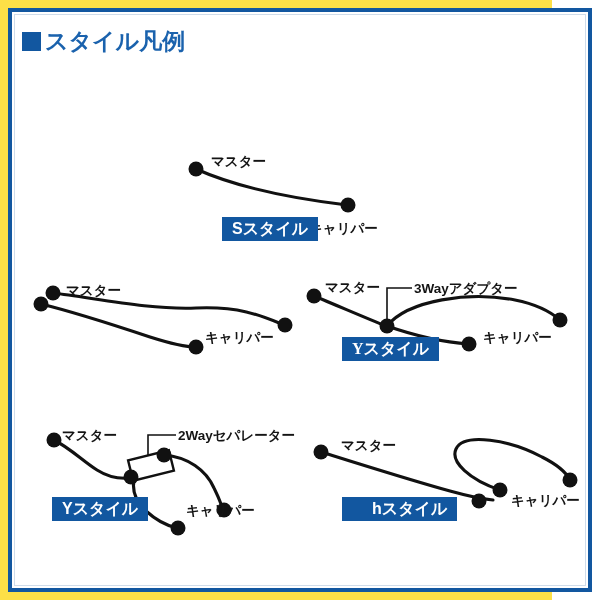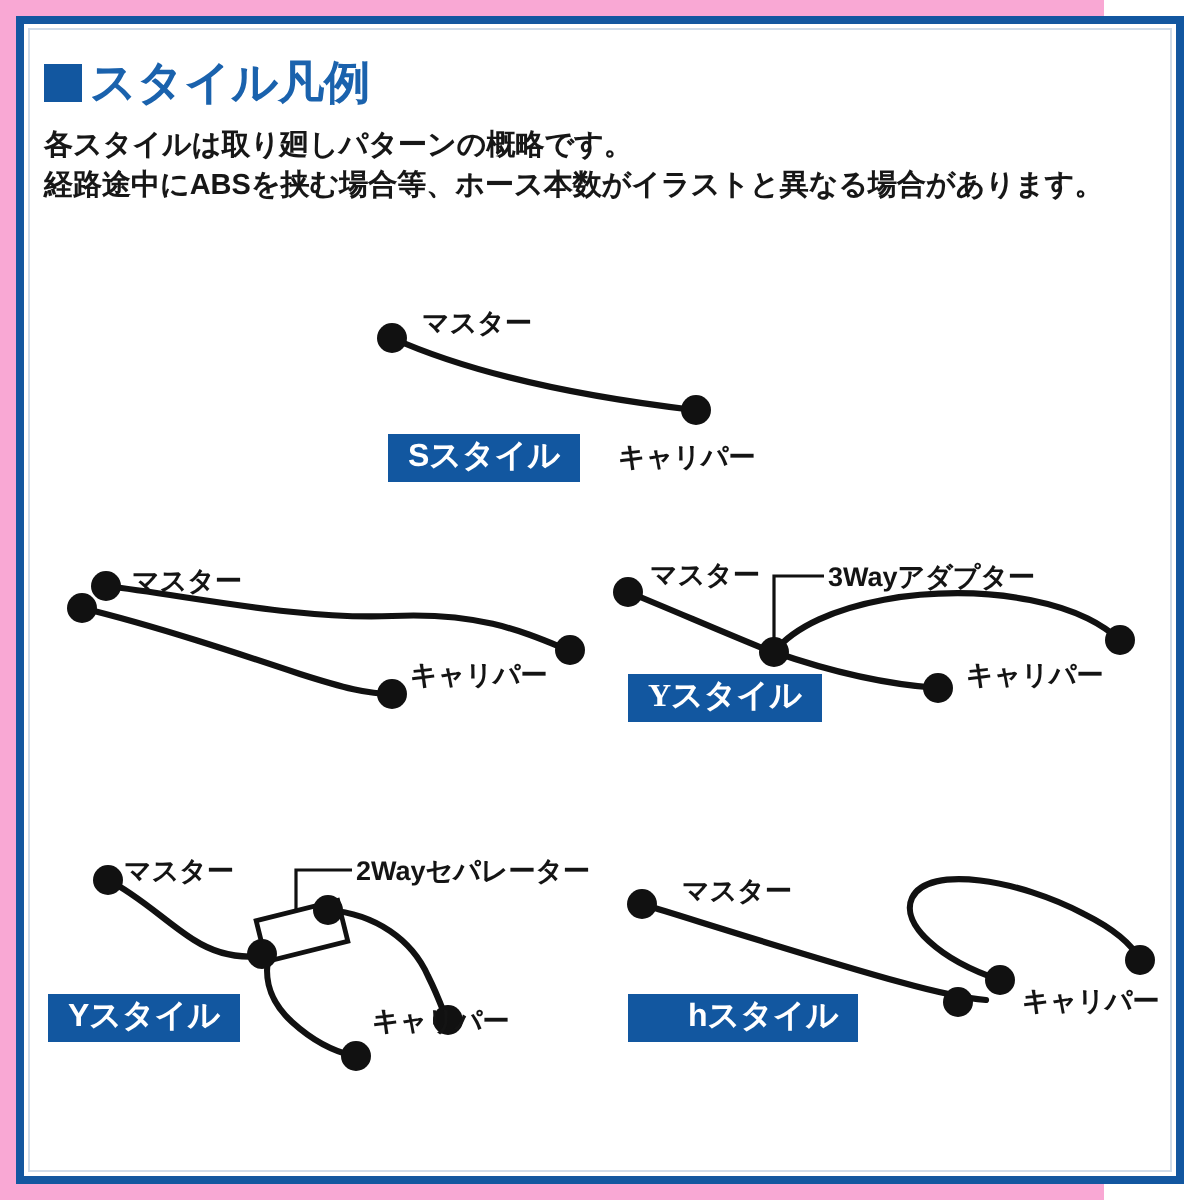--- a/index.html
+++ b/index.html
@@ -10,21 +10,21 @@
     width: 600px;
     height: 600px;
     background: #ffffff;
     font-family: "Liberation Sans", "DejaVu Sans", sans-serif;
     overflow: hidden;
   }
   #page {
     position: relative;
     width: 552px;
     height: 600px;
-    background: #f9a8d4;
+    background: #fde047;
     box-sizing: border-box;
   }
   
   #frame {
     position: absolute;
     left: 8px;
     top: 8px;
     width: 584px;
     height: 584px;
     box-sizing: border-box;
@@ -121,43 +121,40 @@
   .badge {
     position: absolute;
     background: #1257a0;
     color: #ffffff;
     font-size: 16px;
     font-weight: 700;
     padding: 3px 10px 4px 10px;
     line-height: 17px;
     white-space: nowrap;
     box-sizing: border-box;
+    margin-left: 28px;
   }
   #badge-s { left: 194px; top: 217px; }
   #badge-w { left: 24px;  top: 337px; }
   #badge-y { left: 314px; top: 337px; font-family: Liberation Serif, serif; }
   #badge-t { left: 24px;  top: 497px; }
   #badge-h { left: 314px; top: 497px; padding-left: 30px; }
 </style>
 </head>
 <body>
 
 <div id="page">
 
   <div id="frame"></div>
   <div id="frame-inner"></div>
 
   <div id="header">
     <div id="title-row">
       <span class="title-bullet"></span>
       <span id="title-text">スタイル凡例</span>
-    </div>
-    <div id="desc">
-      <div class="desc-line">各スタイルは取り廻しパターンの概略です。</div>
-      <div class="desc-line">経路途中にABSを挟む場合等、ホース本数がイラストと異なる場合があります。</div>
     </div>
   </div>
 
   <svg id="diagram" viewBox="0 0 600 600">
 
     <g>
       <path class="hose" d="M 196 169 C 234 186, 288 198, 347 205"></path>
       <circle class="node" cx="196" cy="169" r="7.5"></circle>
       <circle class="node" cx="348" cy="205" r="7.5"></circle>
       <text class="part-label" x="211" y="166">マスター</text>

